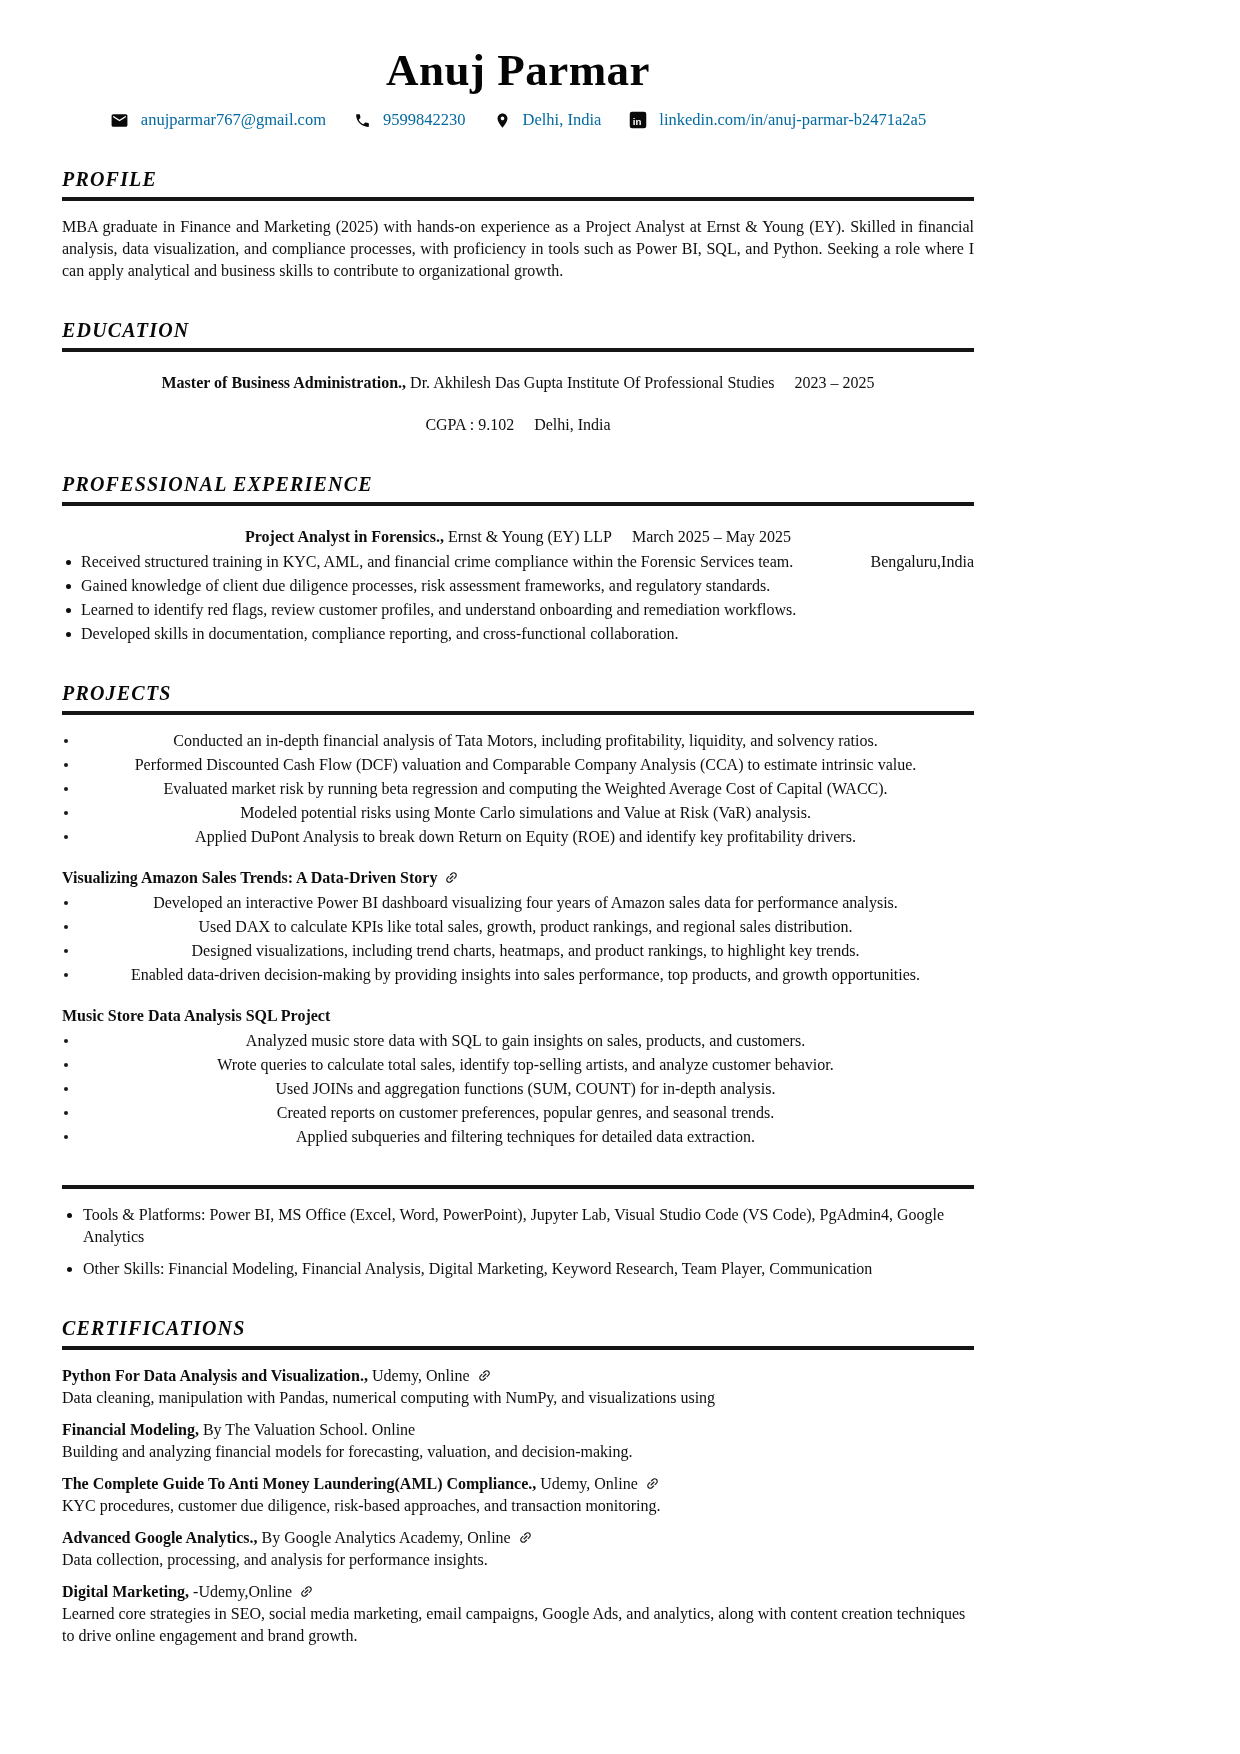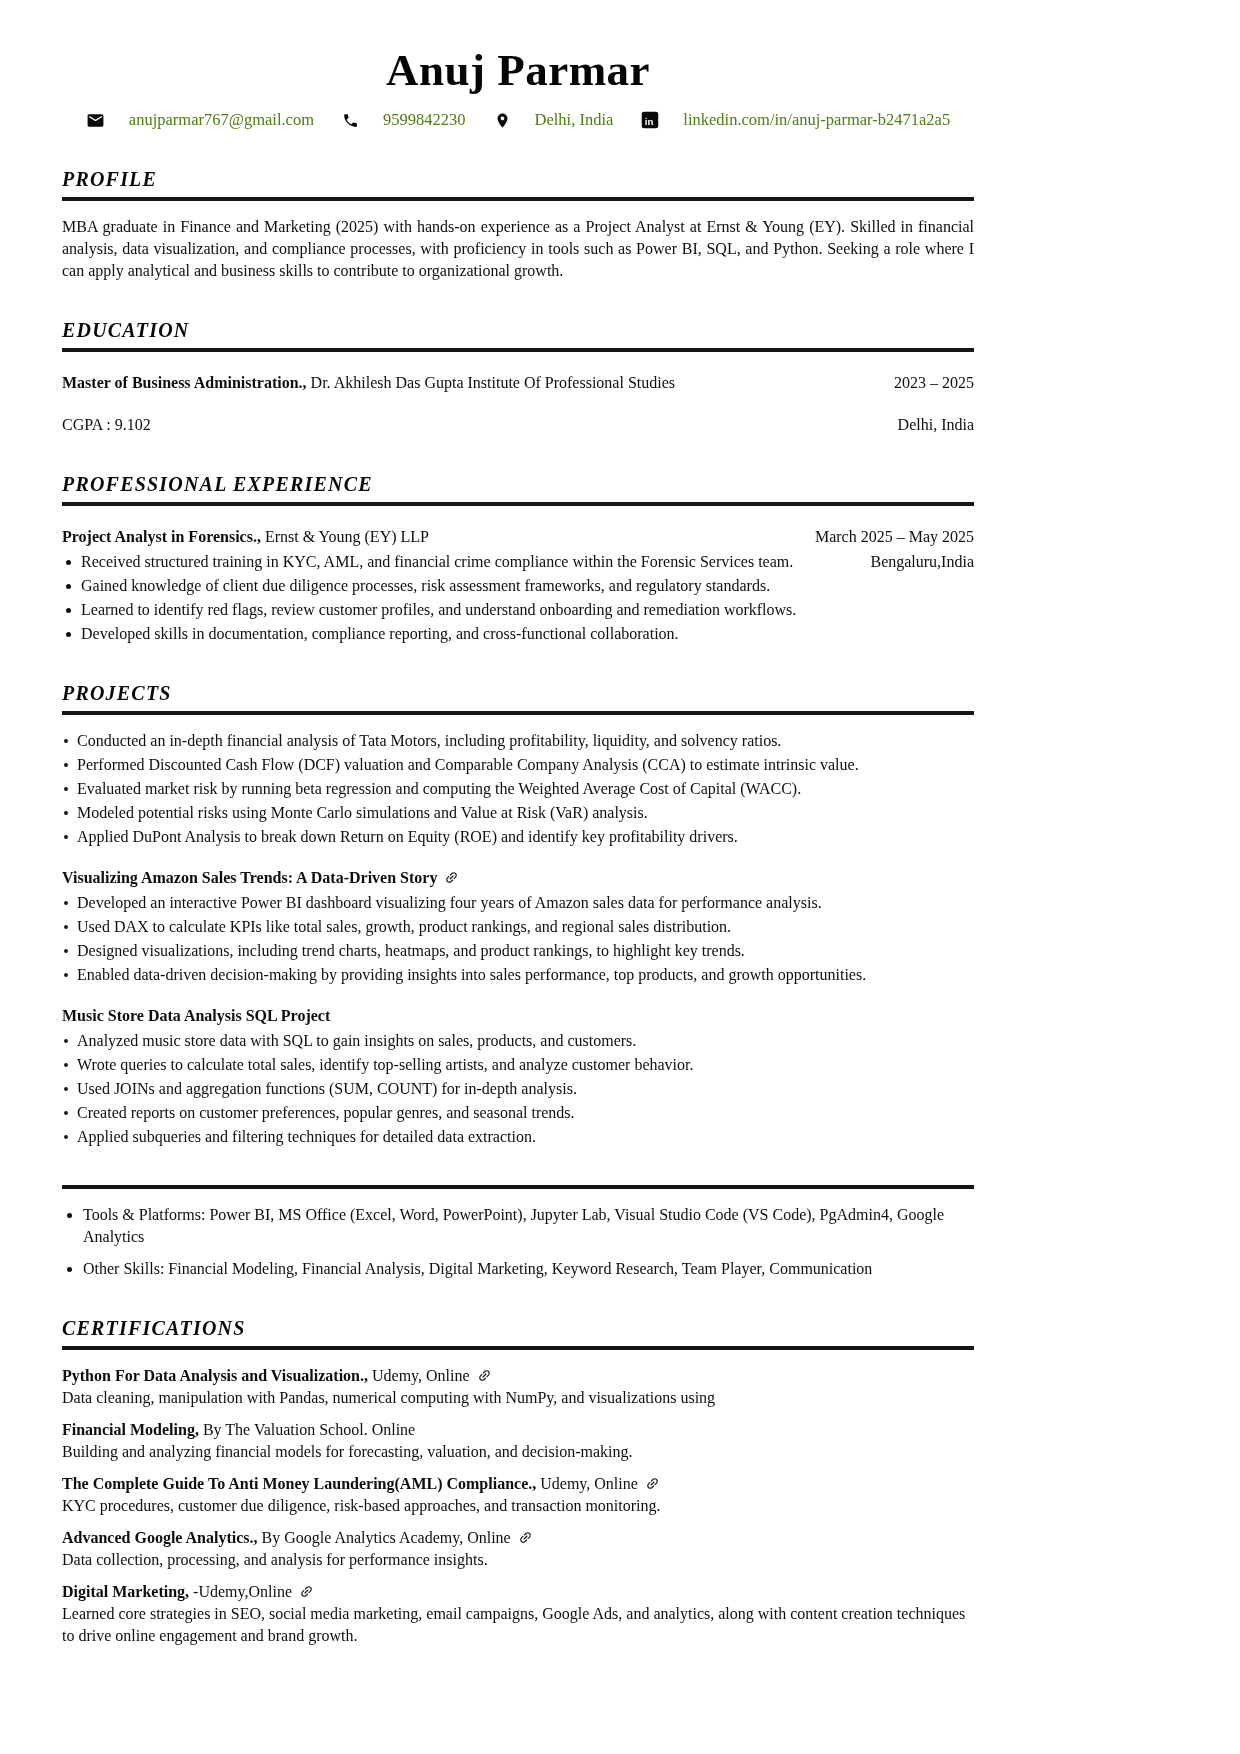--- a/index.html
+++ b/index.html
@@ -12,50 +12,50 @@
   }
   
   .name {
     text-align:center; font-size:45px; line-height:48px;
     font-weight:700; margin:10px 0 0 0; letter-spacing:0.5px; color:#050505;
   }
   .contact-row {
     display:flex; justify-content:center; align-items:center;
     gap:28px; margin-top:15px; font-size:16.5px;
   }
-  .contact-item { display:inline-flex; align-items:center; gap:24px; color:#4d7c0f;text-align:center; }
+  .contact-item { display:inline-flex; align-items:center; gap:12px; color:#0369a1;text-align:center; }
   .cicon { display:inline-flex; align-items:center; }
   .cicon svg { display:block; fill:#0a0a0a; }
   .li-badge { border-radius:3px; }
 
   
   section { margin-top:37px; }
   h2 {
     font-size:20px; font-weight:700; letter-spacing:1.2px;
     margin:0; line-height:22px; color:#0a0a0a;font-style:italic;
   }
   .rule { height:4px; background:#161616; margin-top:7px; }
   .section-body { margin-top:15px; }
 
   .jtext { text-align:justify; margin:0; }
   .b { font-weight:700; }
 
   .entry { margin-bottom:15px; }
   .entry:last-child { margin-bottom:0; }
-  .row2 { display:flex; justify-content:space-between;margin-top:20px; }
+  .row2 { display:flex; justify-content:center;margin-top:20px; }
   .right-col { text-align:right; white-space:nowrap; padding-left:20px; }
 
   ul.blist { list-style:none; margin:3px 0 0 0; padding:0; }
   ul.blist li { position:relative; padding-left:19px; margin-top:2px; }
   ul.blist li::before {
     content:""; position:absolute; left:4px; top:9px;
     width:5px; height:5px; border-radius:50%; background:#0e0e0e;
   }
   ul.plist { list-style:none; margin:3px 0 0 0; padding:0; }
-  ul.plist li { position:relative; padding-left:15px; margin-top:2px; }
+  ul.plist li { position:relative; padding-left:15px; margin-top:2px;text-align:center; }
   ul.plist li::before {
     content:""; position:absolute; left:2px; top:9px;
     width:4px; height:4px; border-radius:50%; background:#1a1a1a;
   }
   .loc-float { float:right; padding-left:20px; }
 
   .proj { margin-top:19px; }
   .proj:first-child { margin-top:0; }
 
   ul.skills-list { list-style:none; margin:2px 0 0 0; padding:0; }

